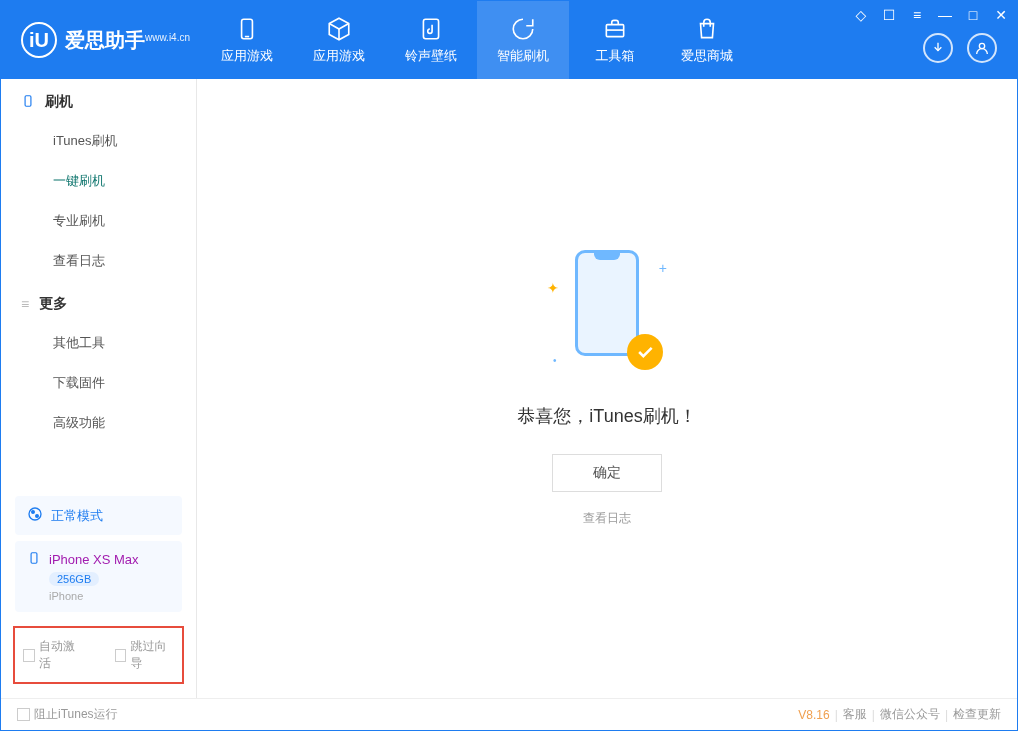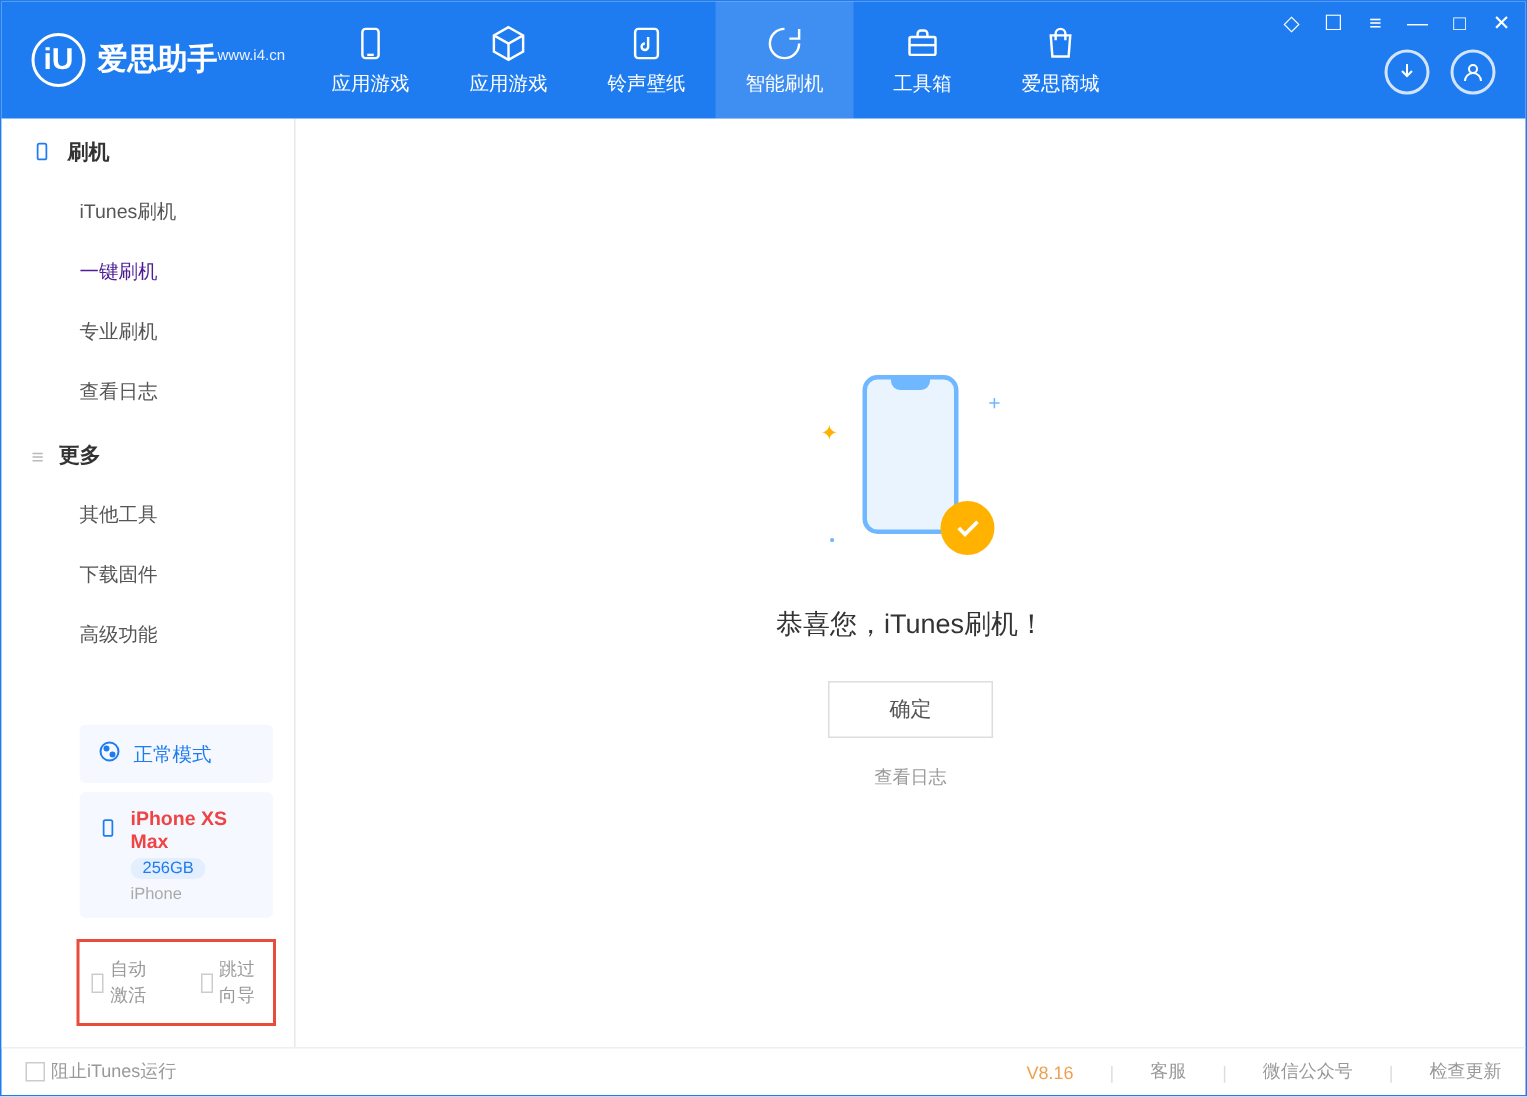--- a/index.html
+++ b/index.html
@@ -28,26 +28,26 @@
 .circle-btn { width: 30px; height: 30px; border: 2px solid rgba(255,255,255,0.8); border-radius: 50%; display: flex; align-items: center; justify-content: center; cursor: pointer; }
 
 
 .body { flex: 1; display: flex; overflow: hidden; }
 
 
 .sidebar { width: 196px; border-right: 1px solid #e8e8e8; display: flex; flex-direction: column; background: #fff; }
 .sidebar-group-title { display: flex; align-items: center; padding: 14px 20px 10px; font-size: 14px; color: #333; font-weight: bold; }
 .sidebar-group-title .group-icon { margin-right: 10px; }
 .sidebar-item { padding: 11px 10px 11px 52px; font-size: 13px; color: #555; cursor: pointer; }
-.sidebar-item.active { color: #4c1d95; }
-
-.sidebar-bottom { margin-top: auto; margin-left: 38px; }
+.sidebar-item.active { color: #0f766e; }
+
+.sidebar-bottom { margin-top: auto; }
 .device-card { background: #f5f9ff; margin: 6px 14px; padding: 10px 12px; border-radius: 4px; font-size: 13px; color: #1e7cf0; display: flex; align-items: center; }
 .device-card2 { background: #f5f9ff; margin: 6px 14px 14px; padding: 10px 12px; border-radius: 4px; font-size: 13px; }
-.device-name { color: #ef4444; font-weight: 700; }
+.device-name { color: #a21caf; font-weight: 400; }
 .device-storage { display: inline-block; background: #e3efff; color: #1e7cf0; padding: 1px 8px; border-radius: 10px; font-size: 11px; margin-top: 4px; }
 .device-type { color: #aaa; font-size: 11px; margin-top: 4px; }
 
 .checkbox-row { border: 2px solid #e74c3c; margin: 6px 12px 14px; padding: 10px 8px; display: flex; gap: 32px; font-size: 12px; color: #999; }
 .checkbox-item { display: flex; align-items: center; gap: 4px; cursor: pointer; }
 .checkbox-box { width: 13px; height: 13px; border: 1px solid #ccc; background: #fff; }
 
 
 .main { flex: 1; display: flex; flex-direction: column; align-items: center; justify-content: center; position: relative; }
 .phone-illustration { position: relative; width: 120px; height: 130px; margin-bottom: 24px; }
@@ -59,21 +59,21 @@
 .sparkle.s2 { right: 0px; top: 10px; color: #6fb8ff; }
 .sparkle.s3 { left: 6px; bottom: 14px; color: #6fb8ff; font-size: 10px; }
 
 .success-text { font-size: 18px; color: #333; margin-bottom: 26px; }
 .ok-button { border: 1px solid #ddd; padding: 9px 40px; font-size: 14px; color: #555; background: #fff; cursor: pointer; margin-bottom: 18px; }
 .view-log { font-size: 12px; color: #999; cursor: pointer; }
 
 
 .status-bar { height: 32px; border-top: 1px solid #eee; display: flex; align-items: center; padding: 0 16px; font-size: 12px; color: #999; }
 .status-left { display: flex; align-items: flex-end; gap: 6px; }
-.status-right { margin-left: auto; display: flex; align-items: center; gap: 24px; }
+.status-right { margin-left: auto; display: flex; align-items: center; gap: 5px; }
 .status-right a { color: #999; cursor: pointer; }
 .divider { color: #ddd; }
 </style>
 </head>
 <body>
 
 <div class="app-window">
 
   <div class="header">
     <div class="logo-section">

